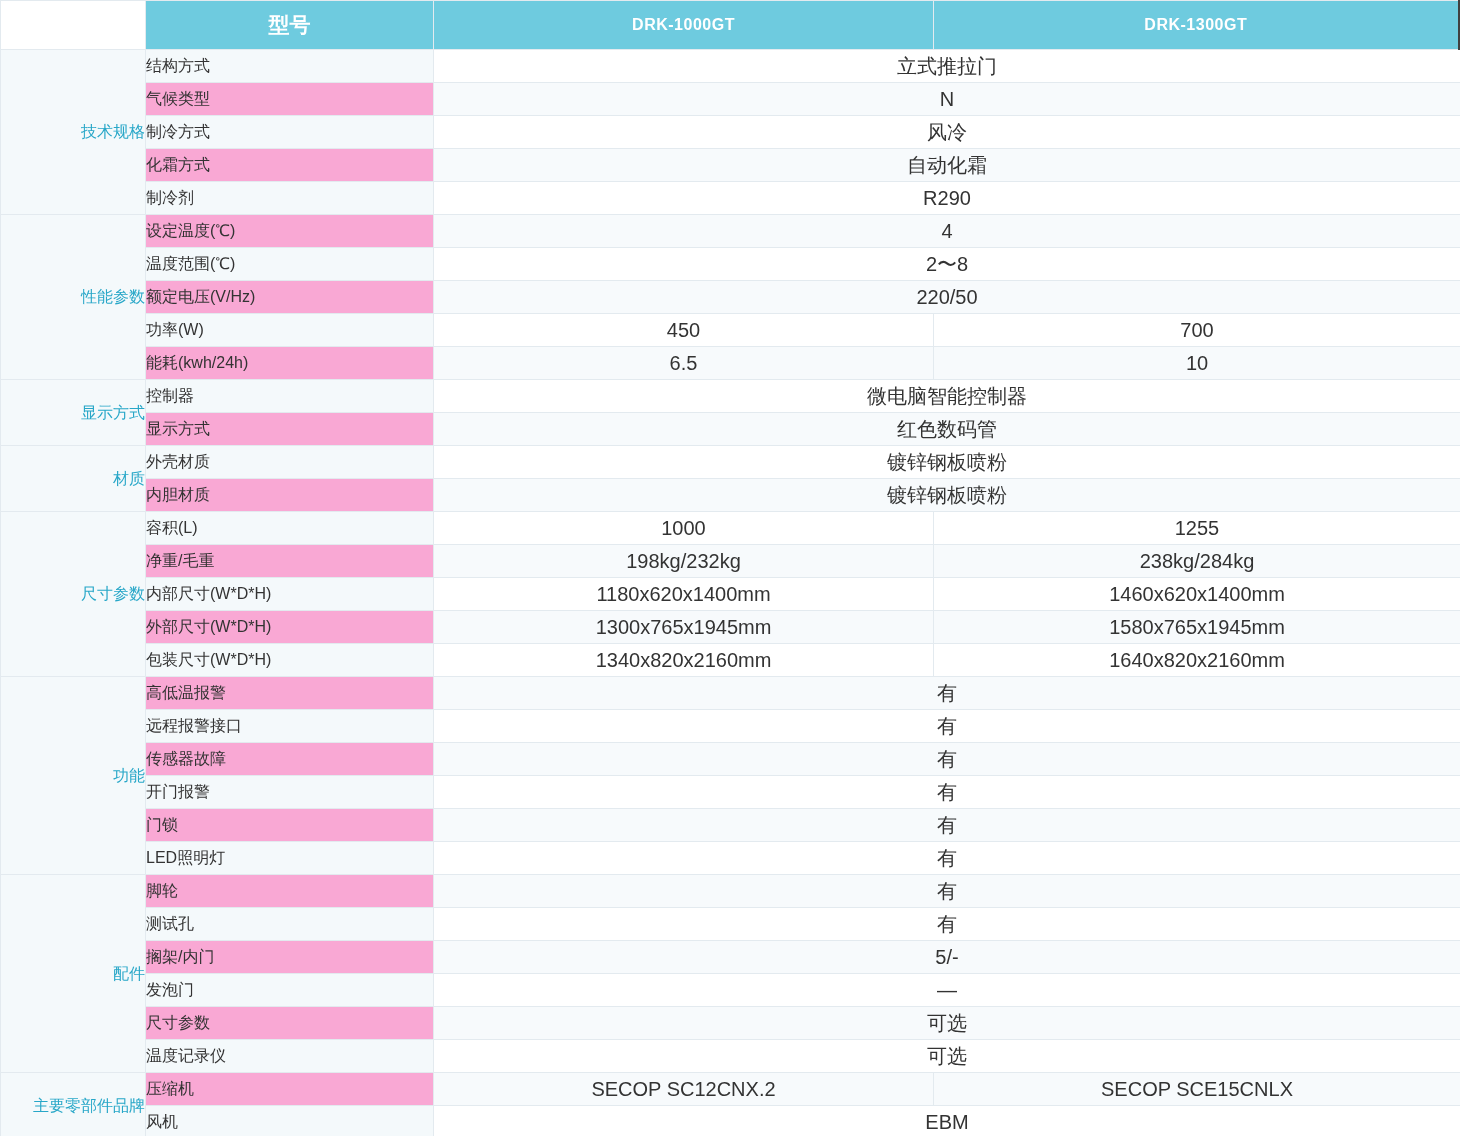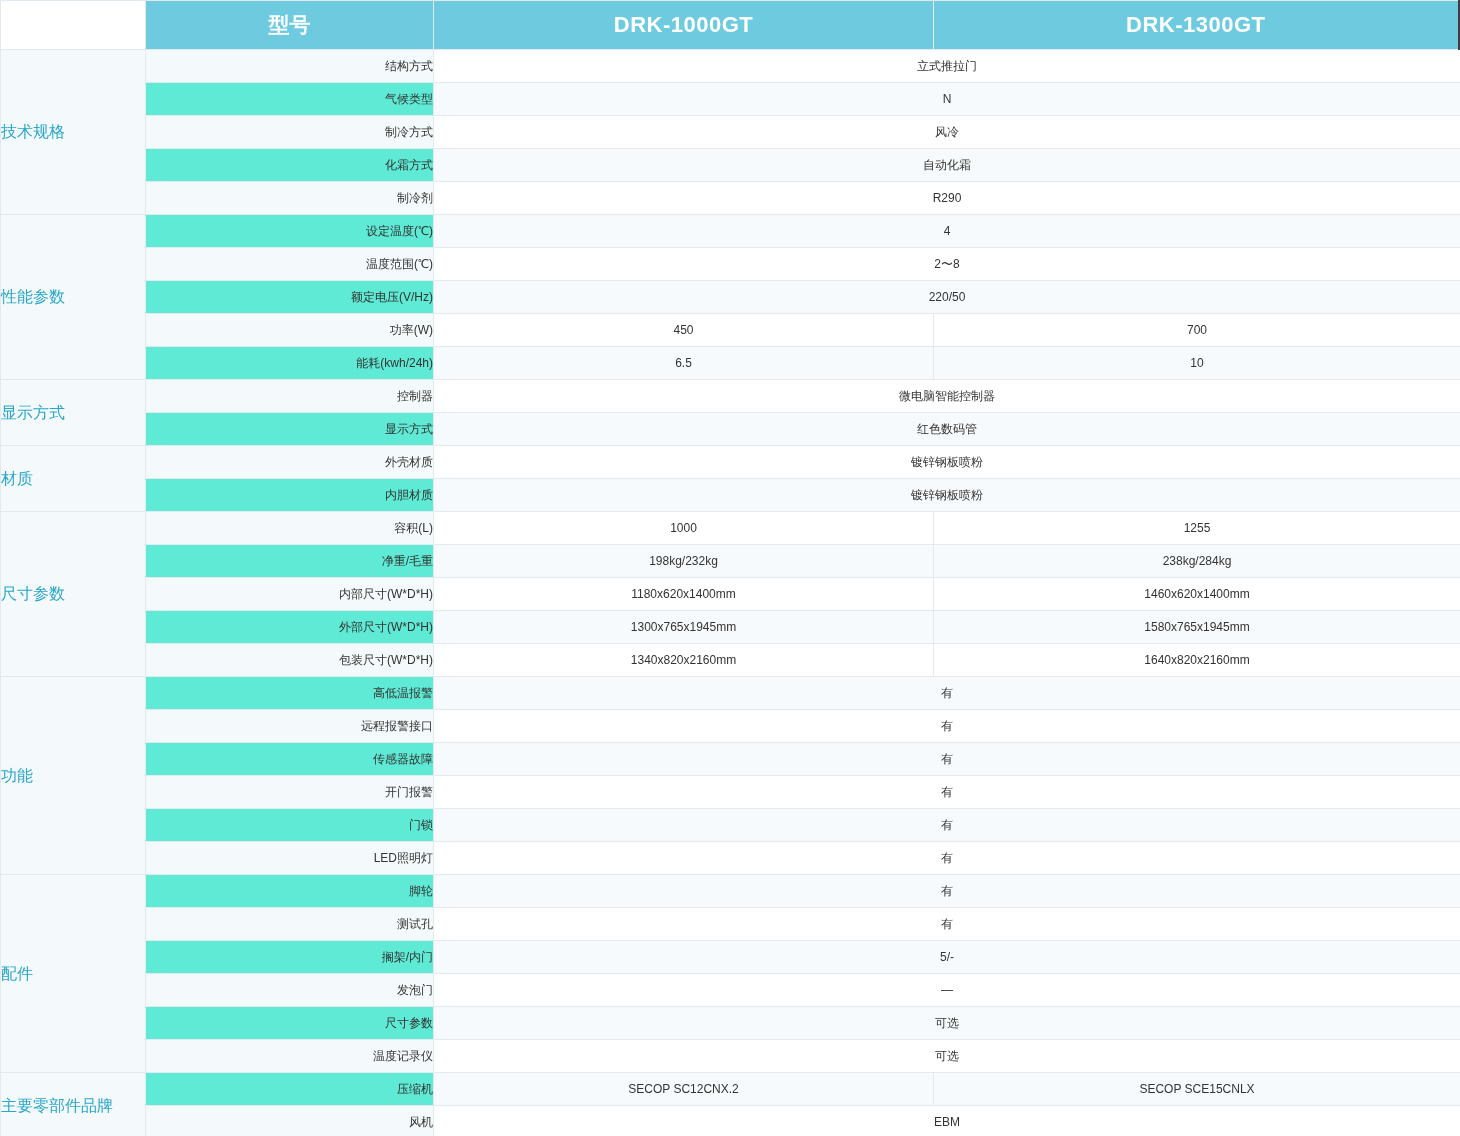--- a/index.html
+++ b/index.html
@@ -29,21 +29,21 @@
 
   
   .hdr-blank {
     background: #ffffff;
     border: 1px solid #ffffff;
     border-right: 1px solid #e3eaef;
   }
   .hdr {
     background: #6ecbdf;
     color: #ffffff;
-    font-size: 22px;
+    font-size: 16px;
     font-weight: bold;
     text-align: center;
     height: 48px;
     letter-spacing: 0.5px;
     border-color: #6ecbdf;
     border-right: 1px solid #ffffff;
     margin-top: 16px;
   }
   .hdr.last { border-right: 6px solid #404040; }
   .hdr-model {
@@ -53,39 +53,39 @@
     font-weight: bold;
     text-align: center;
     border-color: #6ecbdf;
     border-right: 1px solid #ffffff;
     border-left: 1px solid #6ecbdf;
   }
 
   .group {
     color: #28a7c8;
     font-size: 16px;
-    text-align: left;
+    text-align: right;
     padding-left: 10px;
     background: #f4f9fb;
     line-height: 1.35;
   }
   .item {
     background: #f4f9fb;
     color: #333333;
-    font-size: 12px;
-    text-align: right;
+    font-size: 16px;
+    text-align: left;
     height: 32px;
   }
   .item.alt {
-    background: #5eead4;
+    background: #f9a8d4;
   }
   .val {
     background: #ffffff;
     color: #333333;
-    font-size: 12px;
+    font-size: 20px;
     text-align: center;
     height: 32px;
   }
   .val.alt {
     background: #f7fafc;
   }
 </style>
 </head>
 <body>
 

